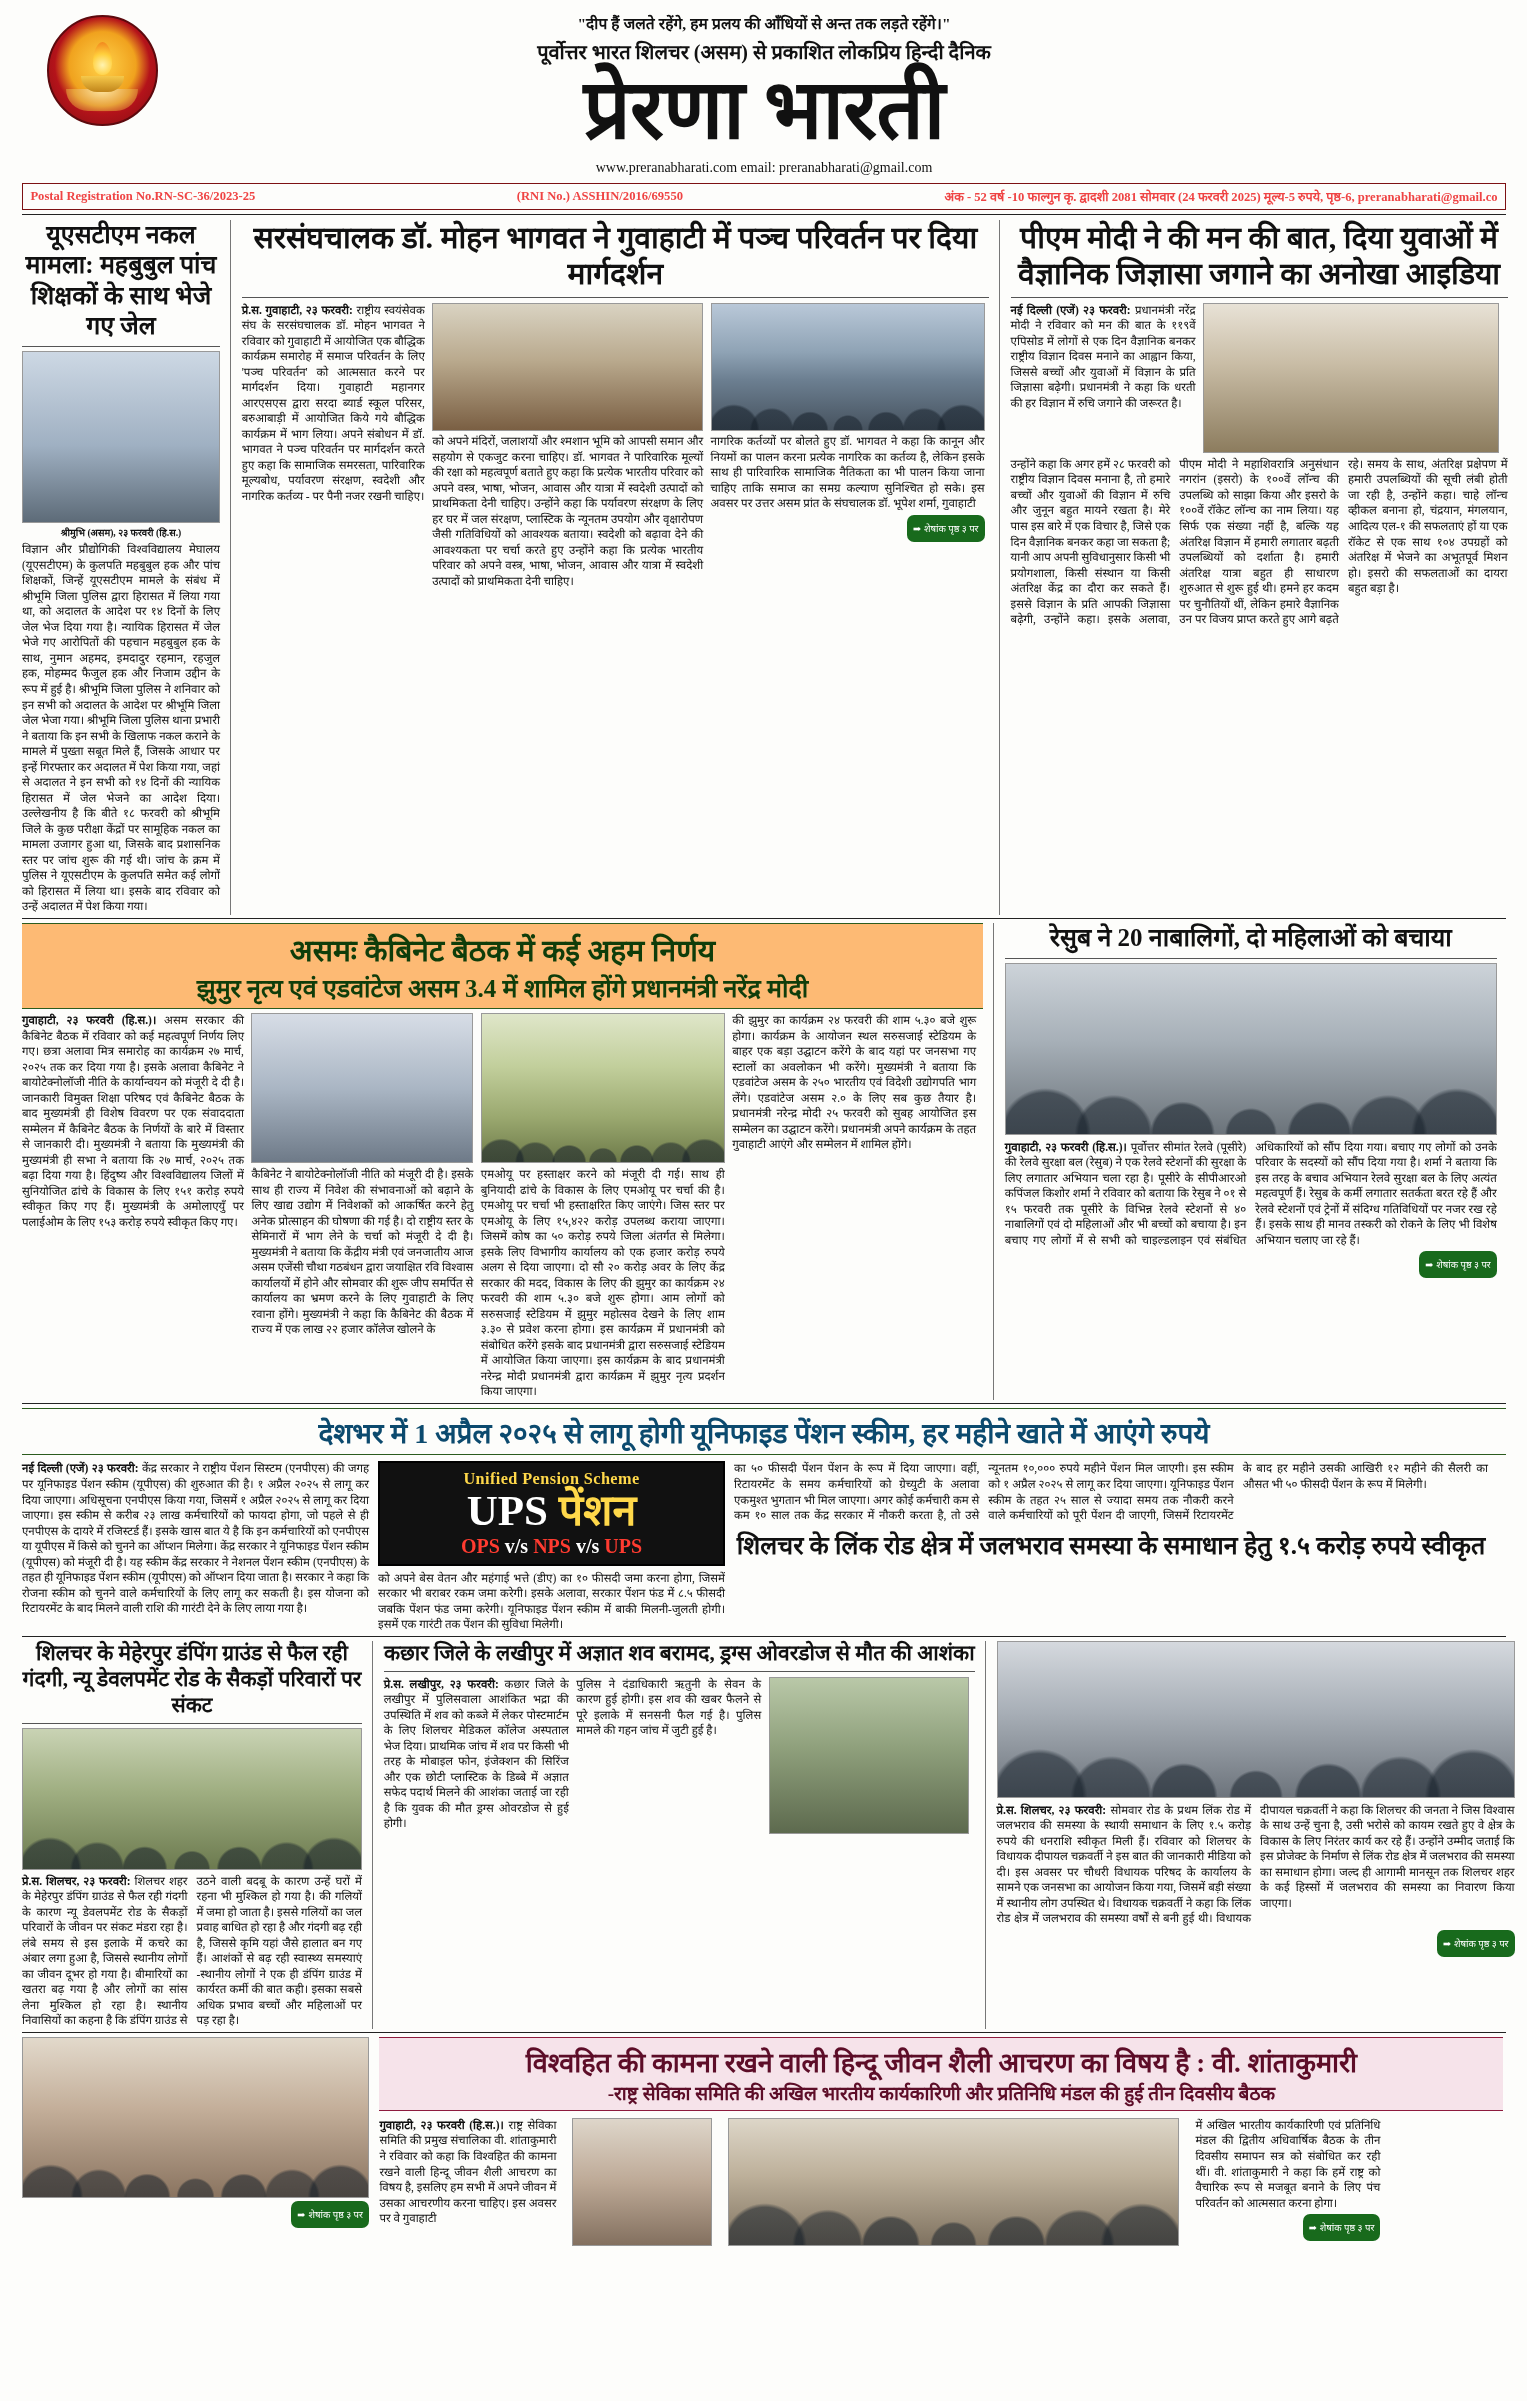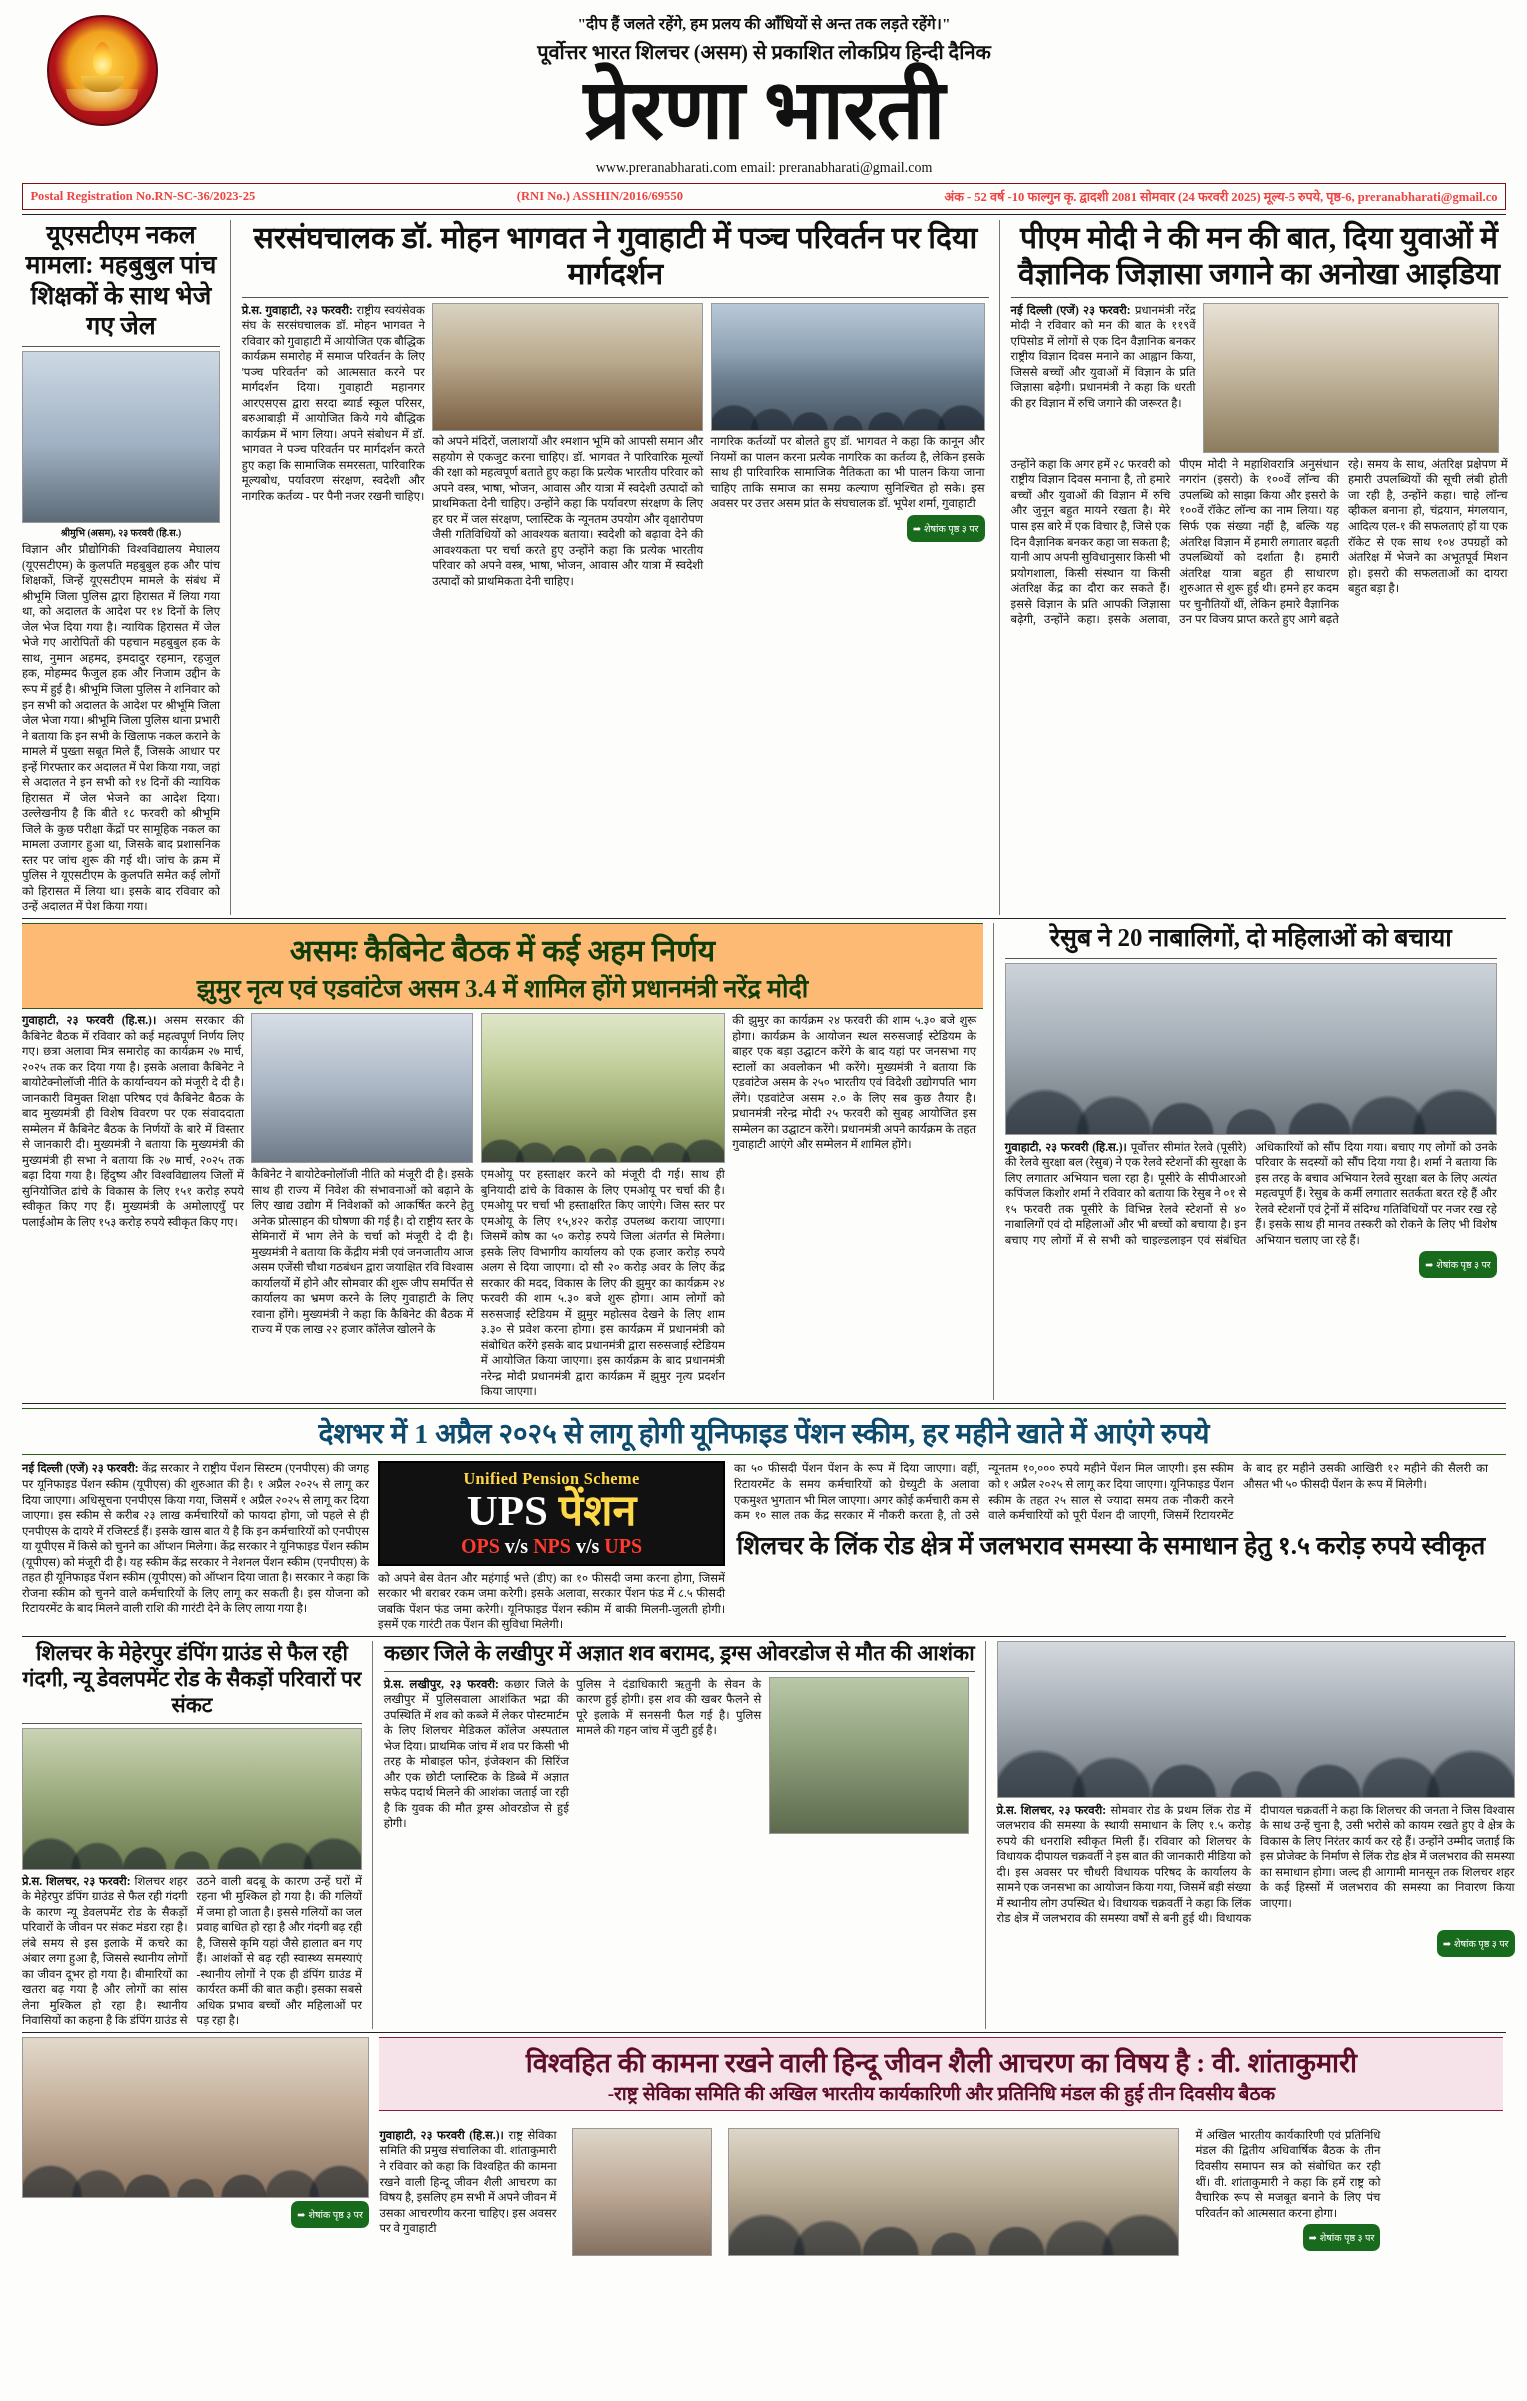--- a/index.html
+++ b/index.html
@@ -470,21 +470,21 @@
         <div class="photo ph-women ph-figures" style="height:159px;"></div>
         <div class="contbadge">
           <span class="arrow">➡</span><span>शेषांक पृष्ठ ३ पर</span>
         </div>
       </div>
       <div style="width:1124px;flex:none;">
         <div class="pinkband">
           <div class="l1">विश्वहित की कामना रखने वाली हिन्दू जीवन शैली आचरण का विषय है : वी. शांताकुमारी</div>
           <div class="l2">-राष्ट्र सेविका समिति की अखिल भारतीय कार्यकारिणी और प्रतिनिधि मंडल की हुई तीन दिवसीय बैठक</div>
         </div>
-        <div class="blockrow" style="margin-top:17px;gap:16px;">
+        <div class="blockrow" style="margin-top:7px;gap:16px;">
           <div style="width:177px;flex:none;">
             <div class="body-text">
               <span class="dateline">गुवाहाटी, २३ फरवरी (हि.स.)।</span>
               <span>राष्ट्र सेविका समिति की प्रमुख संचालिका वी. शांताकुमारी ने रविवार को कहा कि विश्वहित की कामना रखने वाली हिन्दू जीवन शैली आचरण का विषय है, इसलिए हम सभी में अपने जीवन में उसका आचरणीय करना चाहिए। इस अवसर पर वे गुवाहाटी</span>
             </div>
           </div>
           <div style="width:140px;flex:none;">
             <div class="photo ph-lady" style="height:126px;"></div>
           </div>
           <div style="width:451px;flex:none;">

